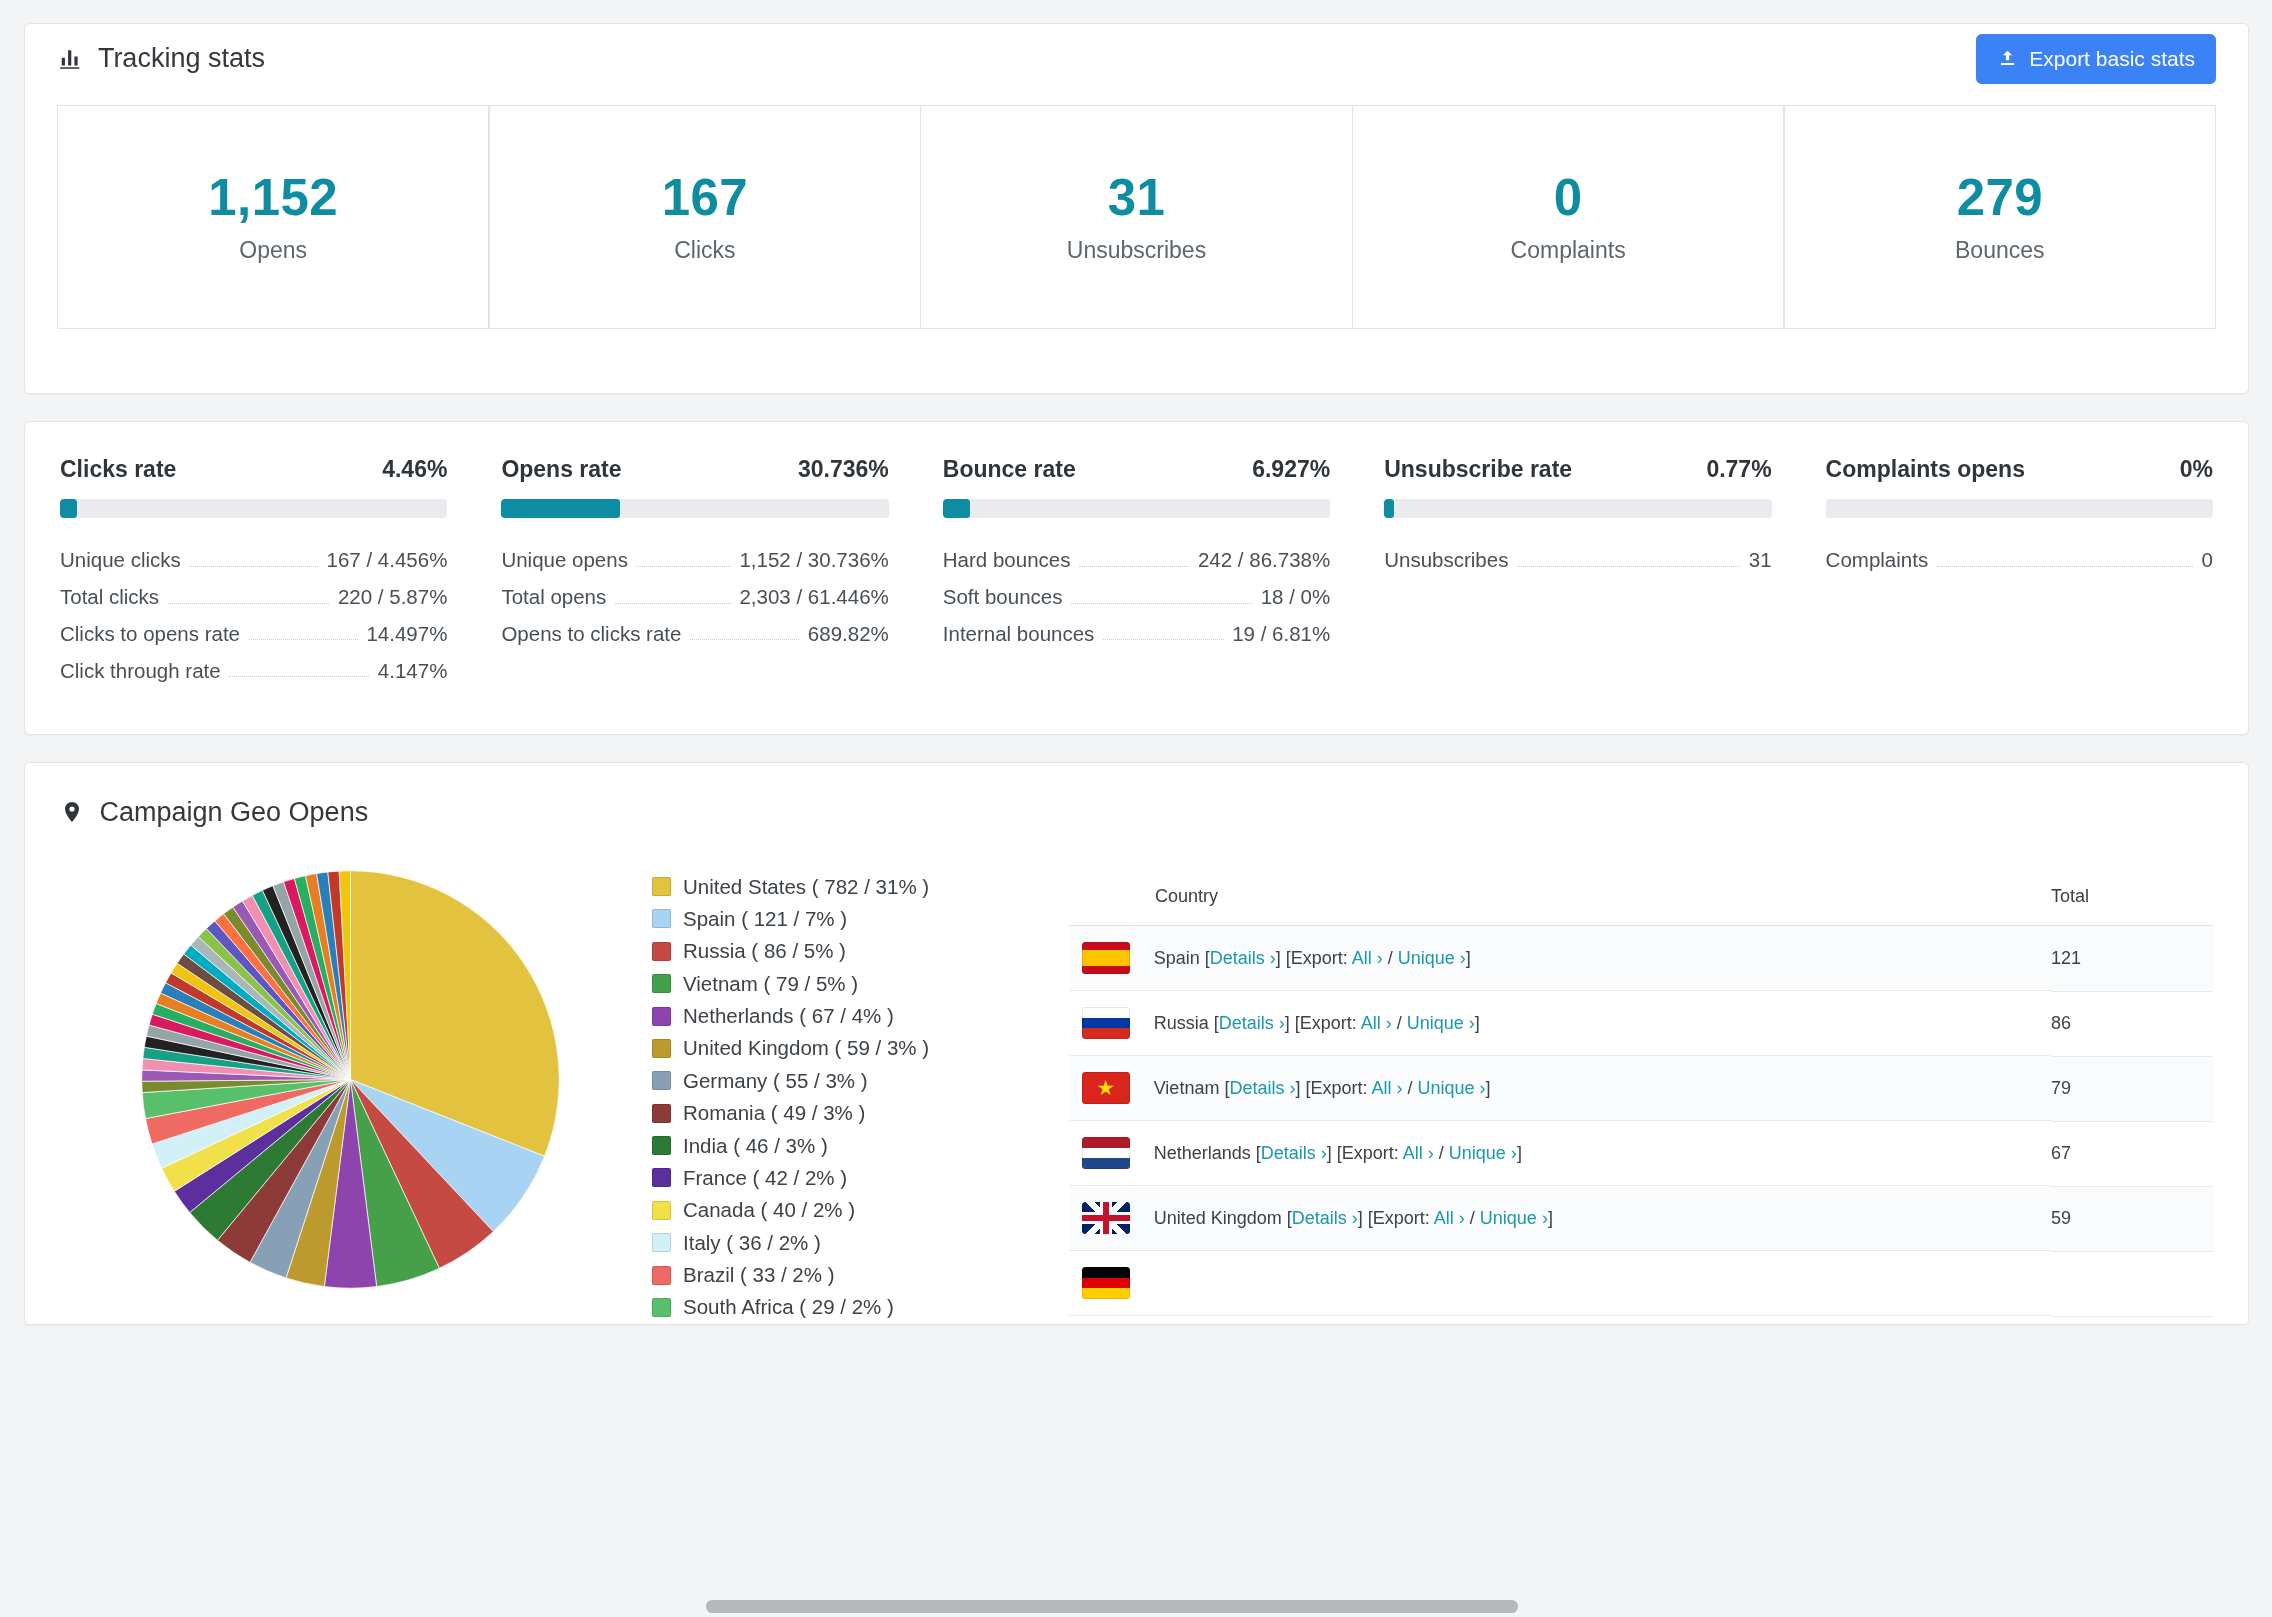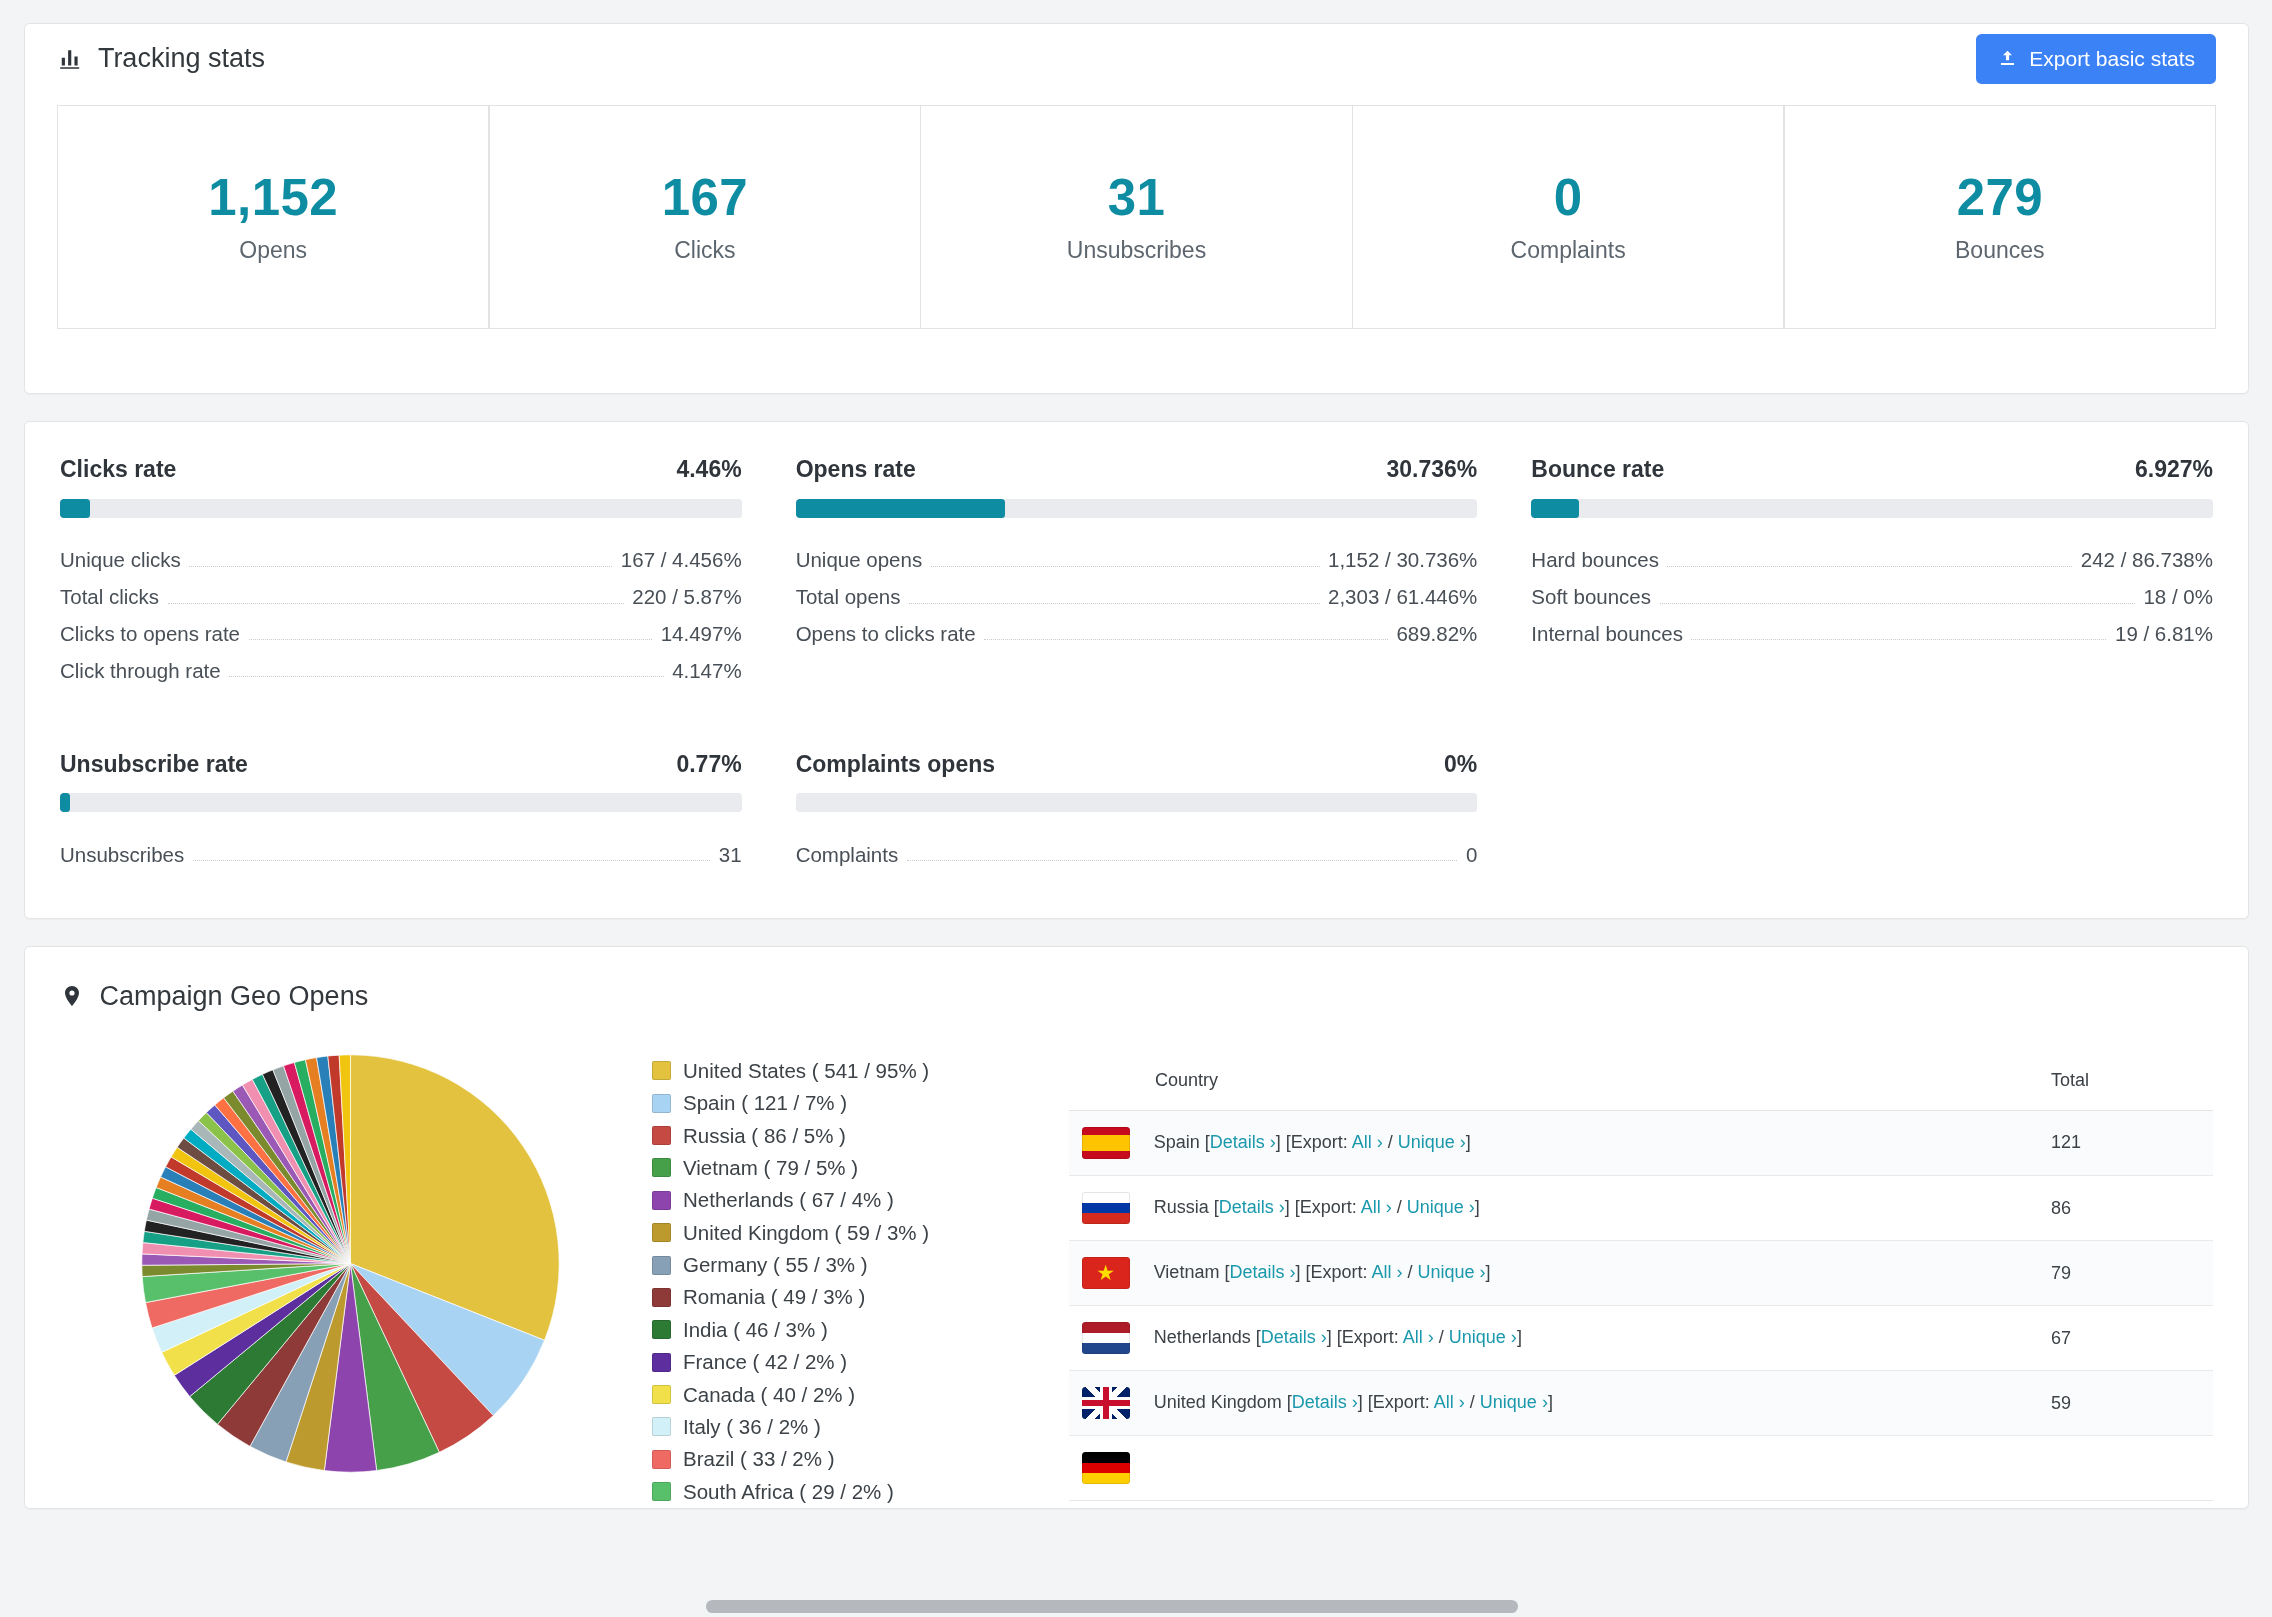--- a/index.html
+++ b/index.html
@@ -18,21 +18,21 @@
     border:none;border-radius:5.6px;font-size:21px;font-weight:500;padding:13.4px 21px;
     cursor:pointer;font-family:inherit;}
   .stats-row{display:flex;margin-top:21px;}
   .stat-box{flex:1;border:0.7px solid #e2e3e5;background:#fff;text-align:center;
     padding:62px 0 64px;}
   .stat-box + .stat-box{margin-left:-0.7px;}
   .stat-value{font-size:51px;font-weight:700;color:#0e8ca2;letter-spacing:0.4px;}
   .stat-label{font-size:23px;color:#5d666e;margin-top:10px;}
   
   .card-rates{margin-top:27px;padding:34px 35px 49px;}
-  .rates-grid{display:grid;grid-template-columns:repeat(3,1fr);column-gap:54px;row-gap:66px;}
+  .rates-grid{display:grid;grid-template-columns:repeat(5,1fr);column-gap:54px;row-gap:66px;}
   .rate-head{display:flex;align-items:center;justify-content:space-between;
     font-size:23px;font-weight:700;color:#2f353b;}
   .bar{height:19px;background:#e9ebee;border-radius:3.5px;margin:15.5px 0 20px;overflow:hidden;}
   .bar-fill{height:100%;background:#0e8ca2;border-radius:3.5px;}
   .rate-row{display:flex;align-items:flex-end;font-size:20.5px;color:#484f56;
     padding:10.6px 0 2.1px;}
   .rate-row .rl{white-space:nowrap;}
   .rate-row .leader{flex:1;border-bottom:1.4px dotted #c7ccd1;margin:0 8.5px 5.6px;}
   .rate-row .rv{white-space:nowrap;}
   
@@ -291,21 +291,21 @@
             <path d="M300,300 L220.40,14.90 A296,296 0 0 1 236.03,10.99 Z" fill="#27ae60" stroke="#ffffff" stroke-width="1"></path>
             <path d="M300,300 L236.03,10.99 A296,296 0 0 1 251.86,7.94 Z" fill="#e67e22" stroke="#ffffff" stroke-width="1"></path>
             <path d="M300,300 L251.86,7.94 A296,296 0 0 1 267.83,5.75 Z" fill="#2980b9" stroke="#ffffff" stroke-width="1"></path>
             <path d="M300,300 L267.83,5.75 A296,296 0 0 1 283.89,4.44 Z" fill="#c0392b" stroke="#ffffff" stroke-width="1"></path>
             <path d="M300,300 L283.89,4.44 A296,296 0 0 1 300.00,4.00 Z" fill="#f1c40f" stroke="#ffffff" stroke-width="1"></path>
           </svg>
       </div>
       <ul class="legend" id="legend">
           <li class="legend-item">
             <span class="legend-swatch" style="background: rgb(227, 194, 63);"></span>
-            <span class="legend-text">United States ( 541 / 95% )</span>
+            <span class="legend-text">United States ( 782 / 31% )</span>
           </li>
           <li class="legend-item">
             <span class="legend-swatch" style="background: rgb(169, 211, 242);"></span>
             <span class="legend-text">Spain ( 121 / 7% )</span>
           </li>
           <li class="legend-item">
             <span class="legend-swatch" style="background: rgb(198, 74, 68);"></span>
             <span class="legend-text">Russia ( 86 / 5% )</span>
           </li>
           <li class="legend-item">

